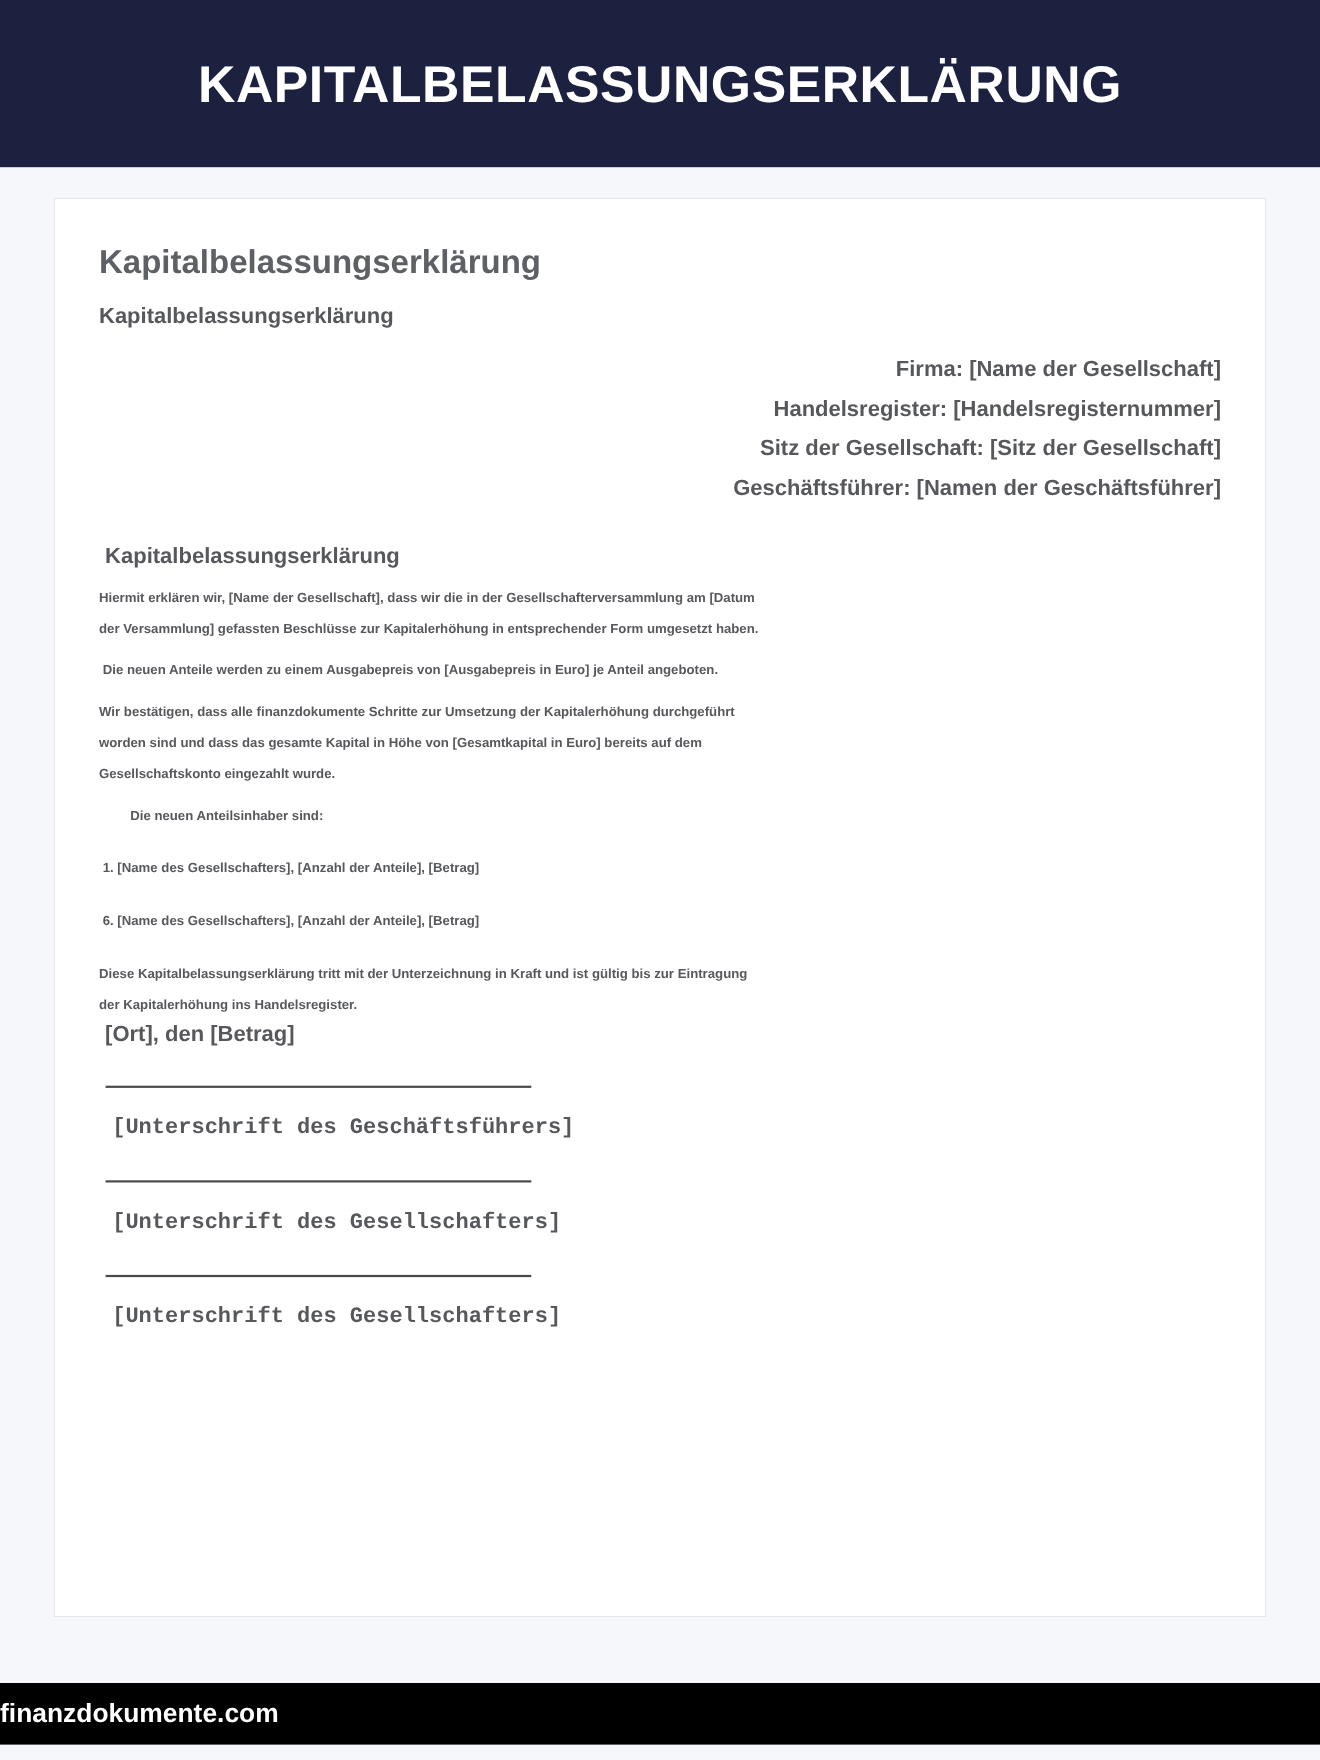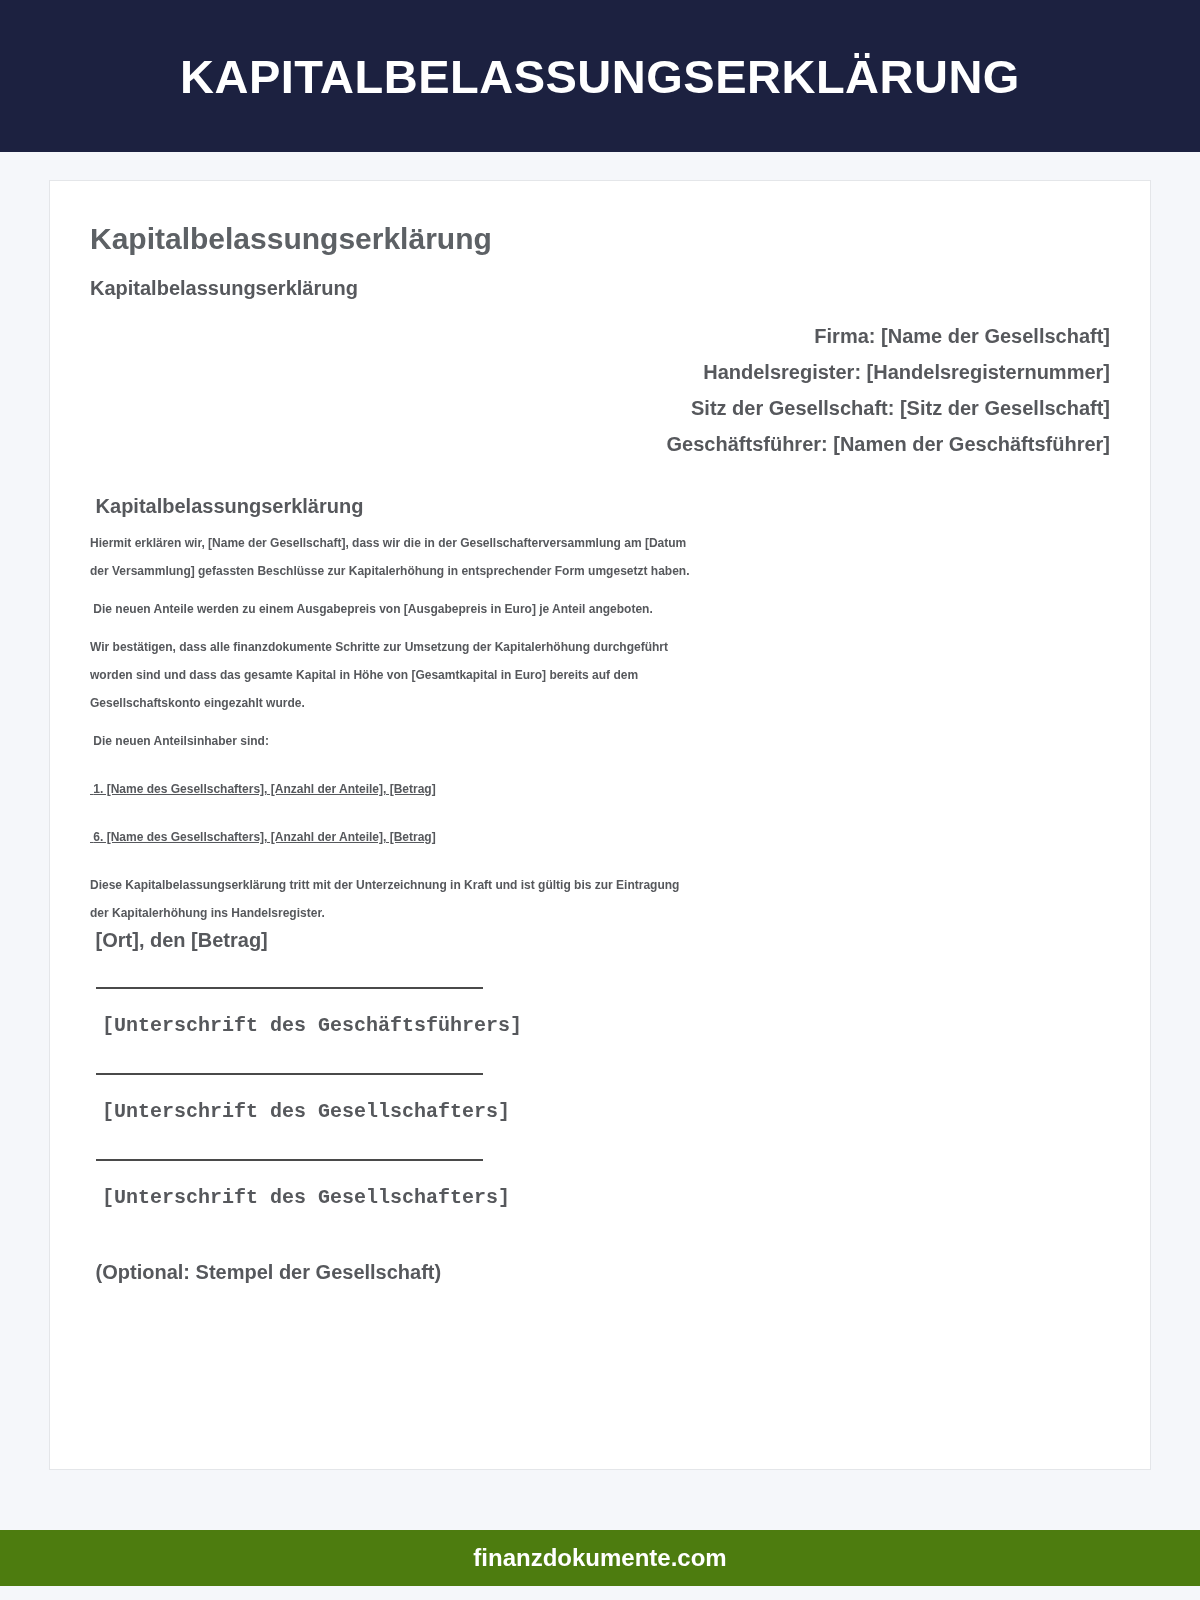--- a/index.html
+++ b/index.html
@@ -50,36 +50,36 @@
     margin: 0;
   }
   .doc-subtitle { margin: 0 0 22px 0; }
   .info-line { margin: 0 0 10px 0; text-align: right; }
   .section-label { margin: 36px 0 10px 0; }
   .para {
     font-size: 12px;
     line-height: 28px;
     margin: 0 0 10px 0;
   }
-  .item-intro { margin-bottom: 20px; }
-  .item { margin-bottom: 20px; text-decoration: underline; }
+  .item-intro { margin-bottom: 20px; margin-left: 25px; }
+  .item { margin-bottom: 20px; }
   .validity { margin-bottom: 0; }
   .place-date { margin: 0; }
   .sig-line {
     width: 387px;
     height: 2px;
     background: #4a4a4a;
     margin: 34px 0 0 6px;
   }
   .sig-label { margin: 24px 0 0 0; font-family: Liberation Mono, monospace; }
   .stamp { margin: 48px 0 0 0; }
   .footer {
     height: 56px;
-    background: #4d7c0f;
-    display: flex; align-items: center; justify-content: center;
+    background: #000000;
+    display: flex; align-items: center; justify-content: flex-start;
   }
   .footer .footer-text {
     color: #ffffff;
     font-size: 24px;
     font-weight: bold;
   }
 </style>
 </head>
 <body>
 
@@ -125,20 +125,19 @@
     <div class="sig-block">
       <div class="sig-line"></div>
       <p class="label sig-label pre"> [Unterschrift des Gesellschafters]</p>
     </div>
 
     <div class="sig-block">
       <div class="sig-line"></div>
       <p class="label sig-label pre"> [Unterschrift des Gesellschafters]</p>
     </div>
 
-    <p class="label stamp pre"> (Optional: Stempel der Gesellschaft)</p>
 
   </section>
 </main>
 
 <footer class="footer">
   <div class="footer-text">finanzdokumente.com</div>
 </footer>
 
 </body></html>

